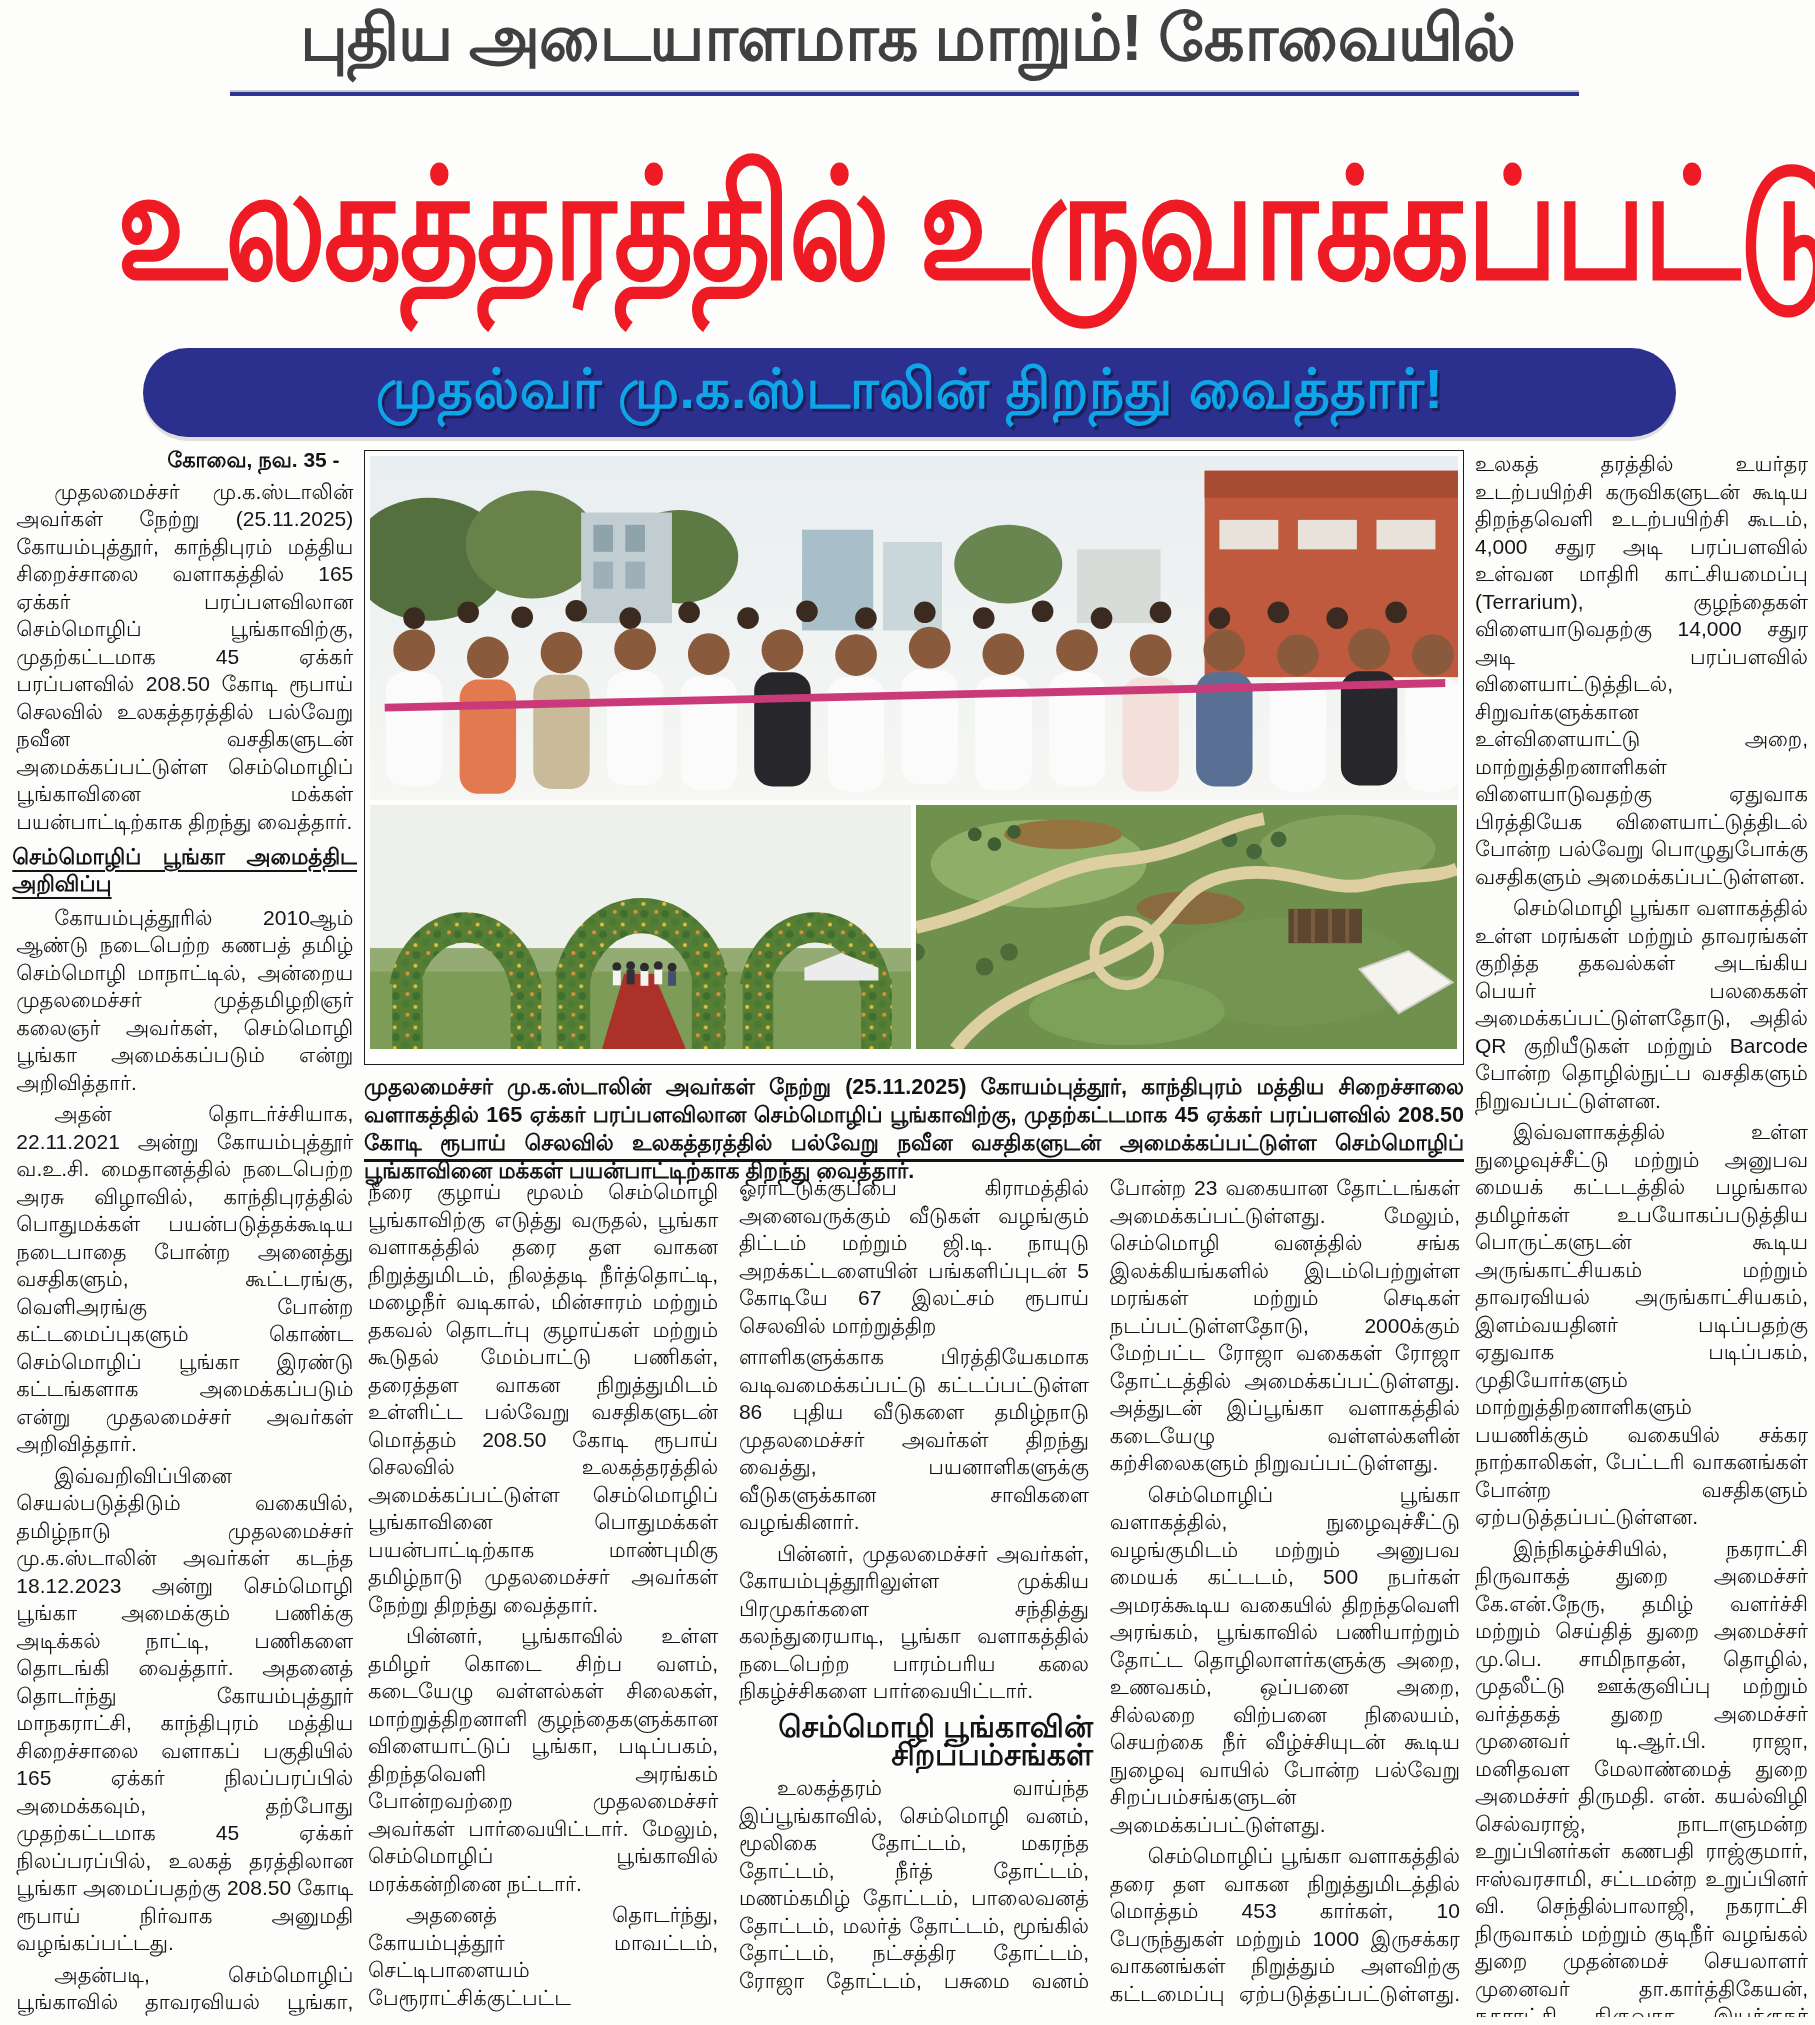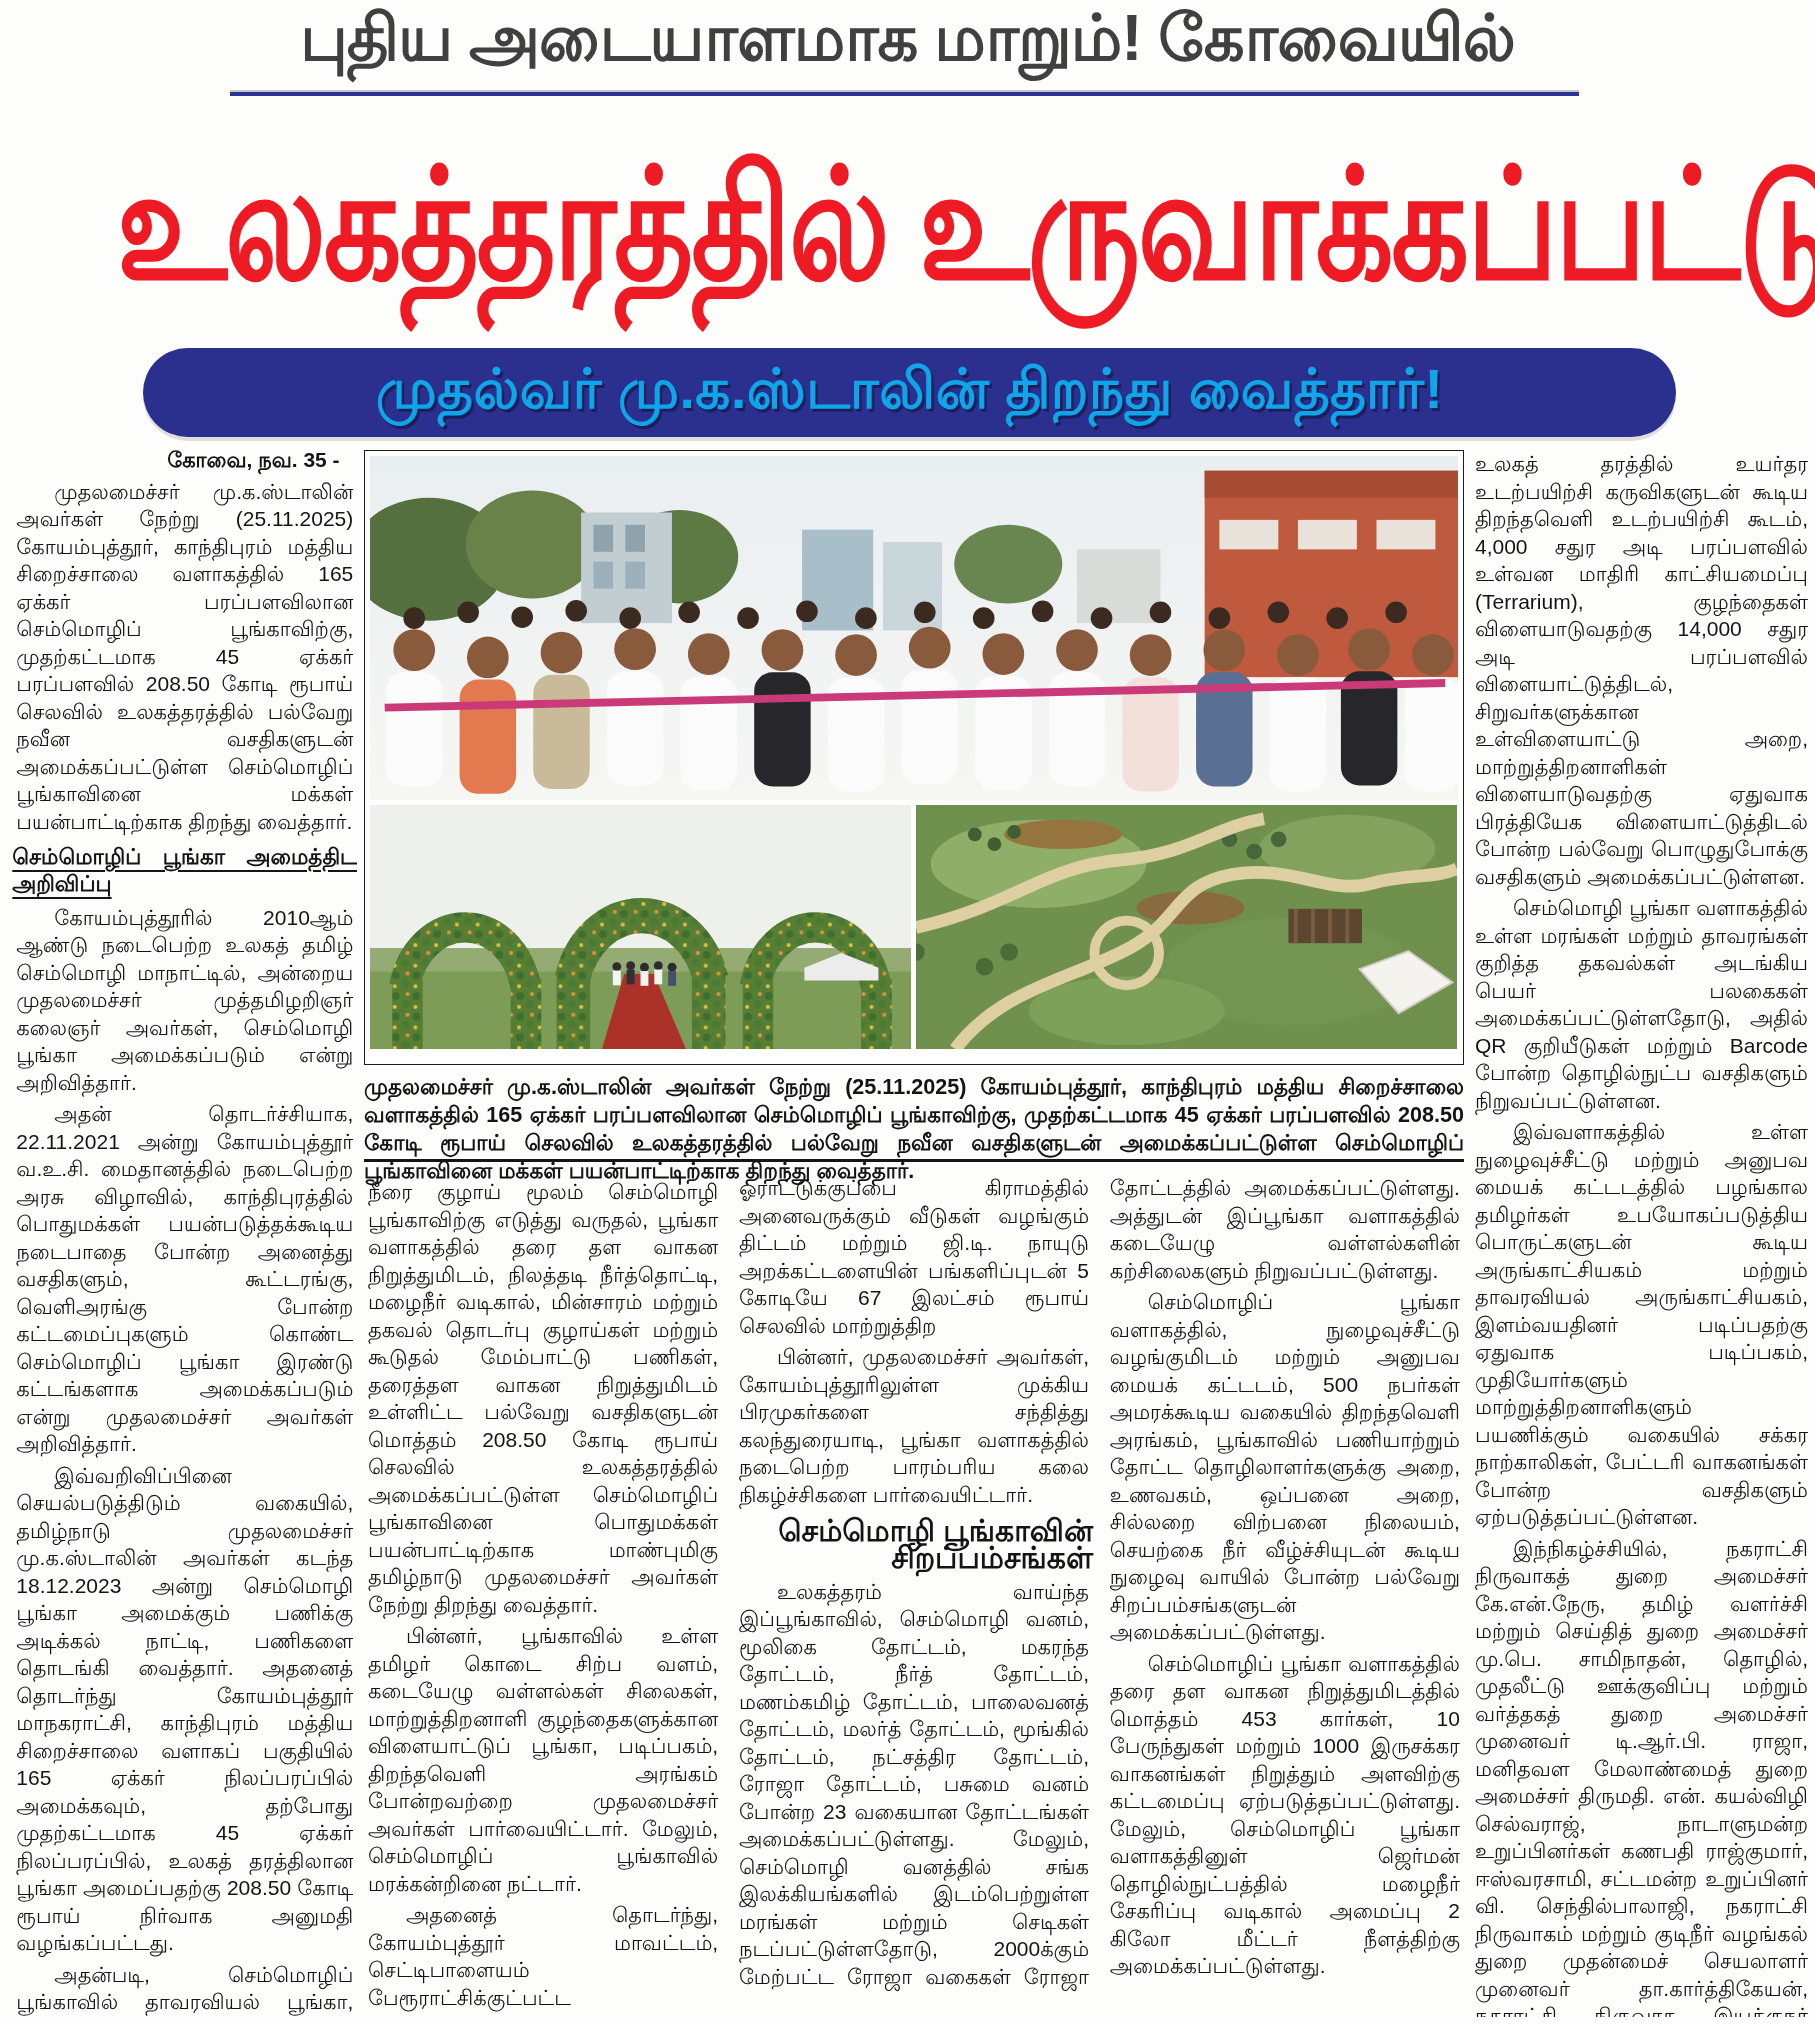--- a/index.html
+++ b/index.html
@@ -55,21 +55,21 @@
     <span>உலகத்தரத்தில் உருவாக்கப்பட்டுள்ள செம்மொழிப் பூங்கா!</span>
   </div>
   <div class="banner">
     <span>முதல்வர் மு.க.ஸ்டாலின் திறந்து வைத்தார்!</span>
   </div>
 
   <div id="col1" class="bodycol">
     <p class="dateline">கோவை, நவ. 35 -</p>
     <p class="para">முதலமைச்சர் மு.க.ஸ்டாலின் அவர்கள் நேற்று (25.11.2025) கோயம்புத்தூர், காந்திபுரம் மத்திய சிறைச்சாலை வளாகத்தில் 165 ஏக்கர் பரப்பளவிலான செம்மொழிப் பூங்காவிற்கு, முதற்கட்டமாக 45 ஏக்கர் பரப்பளவில் 208.50 கோடி ரூபாய் செலவில் உலகத்தரத்தில் பல்வேறு நவீன வசதிகளுடன் அமைக்கப்பட்டுள்ள செம்மொழிப் பூங்காவினை மக்கள் பயன்பாட்டிற்காக திறந்து வைத்தார்.</p>
     <h2 class="subhead-u">செம்மொழிப் பூங்கா அமைத்திட அறிவிப்பு</h2>
-    <p class="para">கோயம்புத்தூரில் 2010ஆம் ஆண்டு நடைபெற்ற உலகத் தமிழ் செம்மொழி மாநாட்டில், அன்றைய முதலமைச்சர் முத்தமிழறிஞர் கலைஞர் அவர்கள், செம்மொழி பூங்கா அமைக்கப்படும் என்று அறிவித்தார்.</p>
+    <p class="para">கோயம்புத்தூரில் 2010ஆம் ஆண்டு நடைபெற்ற கணபத் தமிழ் செம்மொழி மாநாட்டில், அன்றைய முதலமைச்சர் முத்தமிழறிஞர் கலைஞர் அவர்கள், செம்மொழி பூங்கா அமைக்கப்படும் என்று அறிவித்தார்.</p>
     <p class="para">அதன் தொடர்ச்சியாக, 22.11.2021 அன்று கோயம்புத்தூர் வ.உ.சி. மைதானத்தில் நடைபெற்ற அரசு விழாவில், காந்திபுரத்தில் பொதுமக்கள் பயன்படுத்தக்கூடிய நடைபாதை போன்ற அனைத்து வசதிகளும், கூட்டரங்கு, வெளிஅரங்கு போன்ற கட்டமைப்புகளும் கொண்ட செம்மொழிப் பூங்கா இரண்டு கட்டங்களாக அமைக்கப்படும் என்று முதலமைச்சர் அவர்கள் அறிவித்தார்.</p>
     <p class="para">இவ்வறிவிப்பினை செயல்படுத்திடும் வகையில், தமிழ்நாடு முதலமைச்சர் மு.க.ஸ்டாலின் அவர்கள் கடந்த 18.12.2023 அன்று செம்மொழி பூங்கா அமைக்கும் பணிக்கு அடிக்கல் நாட்டி, பணிகளை தொடங்கி வைத்தார். அதனைத் தொடர்ந்து கோயம்புத்தூர் மாநகராட்சி, காந்திபுரம் மத்திய சிறைச்சாலை வளாகப் பகுதியில் 165 ஏக்கர் நிலப்பரப்பில் அமைக்கவும், தற்போது முதற்கட்டமாக 45 ஏக்கர் நிலப்பரப்பில், உலகத் தரத்திலான பூங்கா அமைப்பதற்கு 208.50 கோடி ரூபாய் நிர்வாக அனுமதி வழங்கப்பட்டது.</p>
     <p class="para">அதன்படி, செம்மொழிப் பூங்காவில் தாவரவியல் பூங்கா, சூரியதகடு, சிற்பங்கள், பேட்டரியில் இயங்கும் வாகனங்கள், உக்கடம் கழிவுநீர் சுத்திகரிப்பு மையத்திலிருந்து சுத்திகரிக்கப்பட்ட</p>
   </div>
 
   <div class="photo-box">
 
     <svg class="photo-top" viewBox="0 0 2216 700" preserveAspectRatio="none">
       <defs>
         <linearGradient id="sky" x1="0" y1="0" x2="0" y2="1">
@@ -223,20 +223,21 @@
     </div>
   </div>
 
   <div class="caption">முதலமைச்சர் மு.க.ஸ்டாலின் அவர்கள் நேற்று (25.11.2025) கோயம்புத்தூர், காந்திபுரம் மத்திய சிறைச்சாலை வளாகத்தில் 165 ஏக்கர் பரப்பளவிலான செம்மொழிப் பூங்காவிற்கு, முதற்கட்டமாக 45 ஏக்கர் பரப்பளவில் 208.50 கோடி ரூபாய் செலவில் உலகத்தரத்தில் பல்வேறு நவீன வசதிகளுடன் அமைக்கப்பட்டுள்ள செம்மொழிப் பூங்காவினை மக்கள் பயன்பாட்டிற்காக திறந்து வைத்தார்.</div>
   <div class="caption-rule"></div>
 
   <div id="midcols" class="bodycol">
     <p class="para cont">நீரை குழாய் மூலம் செம்மொழி பூங்காவிற்கு எடுத்து வருதல், பூங்கா வளாகத்தில் தரை தள வாகன நிறுத்துமிடம், நிலத்தடி நீர்த்தொட்டி, மழைநீர் வடிகால், மின்சாரம் மற்றும் தகவல் தொடர்பு குழாய்கள் மற்றும் கூடுதல் மேம்பாட்டு பணிகள், தரைத்தள வாகன நிறுத்துமிடம் உள்ளிட்ட பல்வேறு வசதிகளுடன் மொத்தம் 208.50 கோடி ரூபாய் செலவில் உலகத்தரத்தில் அமைக்கப்பட்டுள்ள செம்மொழிப் பூங்காவினை பொதுமக்கள் பயன்பாட்டிற்காக மாண்புமிகு தமிழ்நாடு முதலமைச்சர் அவர்கள் நேற்று திறந்து வைத்தார்.</p>
     <p class="para">பின்னர், பூங்காவில் உள்ள தமிழர் கொடை சிற்ப வளம், கடையேழு வள்ளல்கள் சிலைகள், மாற்றுத்திறனாளி குழந்தைகளுக்கான விளையாட்டுப் பூங்கா, படிப்பகம், திறந்தவெளி அரங்கம் போன்றவற்றை முதலமைச்சர் அவர்கள் பார்வையிட்டார். மேலும், செம்மொழிப் பூங்காவில் மரக்கன்றினை நட்டார்.</p>
     <p class="para">அதனைத் தொடர்ந்து, கோயம்புத்தூர் மாவட்டம், செட்டிபாளையம் பேரூராட்சிக்குட்பட்ட ஓராட்டுக்குப்பை கிராமத்தில் அனைவருக்கும் வீடுகள் வழங்கும் திட்டம் மற்றும் ஜி.டி. நாயுடு அறக்கட்டளையின் பங்களிப்புடன் 5 கோடியே 67 இலட்சம் ரூபாய் செலவில் மாற்றுத்திற</p>
+    <p class="para cont">ளாளிகளுக்காக பிரத்தியேகமாக வடிவமைக்கப்பட்டு கட்டப்பட்டுள்ள 86 புதிய வீடுகளை தமிழ்நாடு முதலமைச்சர் அவர்கள் திறந்து வைத்து, பயனாளிகளுக்கு வீடுகளுக்கான சாவிகளை வழங்கினார்.</p>
     <p class="para">பின்னர், முதலமைச்சர் அவர்கள், கோயம்புத்தூரிலுள்ள முக்கிய பிரமுகர்களை சந்தித்து கலந்துரையாடி, பூங்கா வளாகத்தில் நடைபெற்ற பாரம்பரிய கலை நிகழ்ச்சிகளை பார்வையிட்டார்.</p>
     <h2 class="subhead-c">செம்மொழி பூங்காவின் சிறப்பம்சங்கள்</h2>
     <p class="para">உலகத்தரம் வாய்ந்த இப்பூங்காவில், செம்மொழி வனம், மூலிகை தோட்டம், மகரந்த தோட்டம், நீர்த் தோட்டம், மணம்கமிழ் தோட்டம், பாலைவனத் தோட்டம், மலர்த் தோட்டம், மூங்கில் தோட்டம், நட்சத்திர தோட்டம், ரோஜா தோட்டம், பசுமை வனம் போன்ற 23 வகையான தோட்டங்கள் அமைக்கப்பட்டுள்ளது. மேலும், செம்மொழி வனத்தில் சங்க இலக்கியங்களில் இடம்பெற்றுள்ள மரங்கள் மற்றும் செடிகள் நடப்பட்டுள்ளதோடு, 2000க்கும் மேற்பட்ட ரோஜா வகைகள் ரோஜா தோட்டத்தில் அமைக்கப்பட்டுள்ளது. அத்துடன் இப்பூங்கா வளாகத்தில் கடையேழு வள்ளல்களின் கற்சிலைகளும் நிறுவப்பட்டுள்ளது.</p>
     <p class="para">செம்மொழிப் பூங்கா வளாகத்தில், நுழைவுச்சீட்டு வழங்குமிடம் மற்றும் அனுபவ மையக் கட்டடம், 500 நபர்கள் அமரக்கூடிய வகையில் திறந்தவெளி அரங்கம், பூங்காவில் பணியாற்றும் தோட்ட தொழிலாளர்களுக்கு அறை, உணவகம், ஒப்பனை அறை, சில்லறை விற்பனை நிலையம், செயற்கை நீர் வீழ்ச்சியுடன் கூடிய நுழைவு வாயில் போன்ற பல்வேறு சிறப்பம்சங்களுடன் அமைக்கப்பட்டுள்ளது.</p>
     <p class="para">செம்மொழிப் பூங்கா வளாகத்தில் தரை தள வாகன நிறுத்துமிடத்தில் மொத்தம் 453 கார்கள், 10 பேருந்துகள் மற்றும் 1000 இருசக்கர வாகனங்கள் நிறுத்தும் அளவிற்கு கட்டமைப்பு ஏற்படுத்தப்பட்டுள்ளது. மேலும், செம்மொழிப் பூங்கா வளாகத்தினுள் ஜெர்மன் தொழில்நுட்பத்தில் மழைநீர் சேகரிப்பு வடிகால் அமைப்பு 2 கிலோ மீட்டர் நீளத்திற்கு அமைக்கப்பட்டுள்ளது.</p>
 
   </div>
 
   <div id="col5" class="bodycol">
     <p class="para cont">உலகத் தரத்தில் உயர்தர உடற்பயிற்சி கருவிகளுடன் கூடிய திறந்தவெளி உடற்பயிற்சி கூடம், 4,000 சதுர அடி பரப்பளவில் உள்வன மாதிரி காட்சியமைப்பு (Terrarium), குழந்தைகள் விளையாடுவதற்கு 14,000 சதுர அடி பரப்பளவில் விளையாட்டுத்திடல், சிறுவர்களுக்கான உள்விளையாட்டு அறை, மாற்றுத்திறனாளிகள் விளையாடுவதற்கு ஏதுவாக பிரத்தியேக விளையாட்டுத்திடல் போன்ற பல்வேறு பொழுதுபோக்கு வசதிகளும் அமைக்கப்பட்டுள்ளன.</p>

